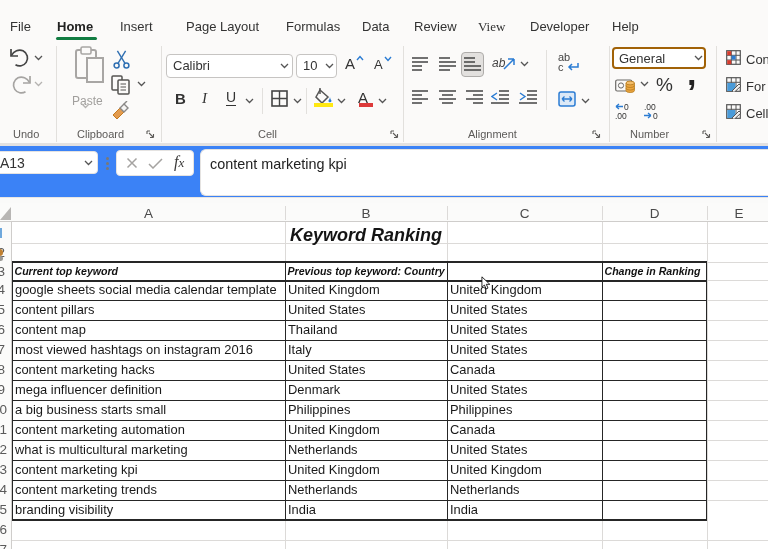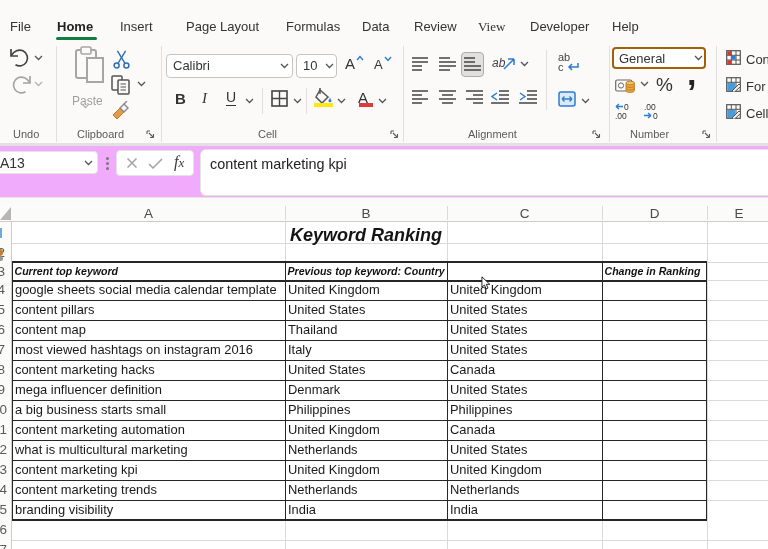--- a/index.html
+++ b/index.html
@@ -7,21 +7,21 @@
 #app { position:relative; width:768px; height:549px; background:#fff; overflow:hidden;padding-left:48px; }
 .abs { position:absolute; }
 
 #tabbar { position:absolute; left:0; top:0; width:768px; height:42px; background:#fbfaf9; }
 .tab { position:absolute; top:19px; font-size:13px; color:#333; white-space:nowrap; }
 #ribbon { position:absolute; left:0; top:42px; width:768px; height:101px; background:#fbfaf9; }
 .gsep { position:absolute; top:4px; width:1px; height:96px; background:#e2e0dd; }
 .glabel { position:absolute; top:86px; font-size:11px; color:#5c5a58; white-space:nowrap; }
 .launcher { position:absolute; top:88px; width:9px; height:9px; }
 
-#fbar { position:absolute; left:0; top:146px; width:768px; height:57px; background:#f0abfc; }
+#fbar { position:absolute; left:0; top:146px; width:768px; height:57px; background:#3b82f6; }
 
 #grid { position:absolute; left:0; top:203px; width:768px; height:346px; background:#fff; }
 .colhdr { position:absolute; top:0; height:19px; font-size:13.5px; color:#4a4a4a; text-align:center; line-height:21px; }
 .rownum { position:absolute; width:12px; font-size:13.5px; color:#5a5a5a; line-height:20px; overflow:hidden; }
 .gl { position:absolute; background:#dcdad8; }
 .cell { position:absolute; font-size:12.9px; color:#191919; line-height:18px; white-space:nowrap; overflow:hidden; padding-left:2px; }
 .hcell { position:absolute; font-weight:bold; font-style:italic; font-size:10.6px; color:#111; line-height:17px; white-space:nowrap; overflow:hidden; padding-left:1.5px; }
 .tb { position:absolute; background:#262626; }
 </style>
 </head>

